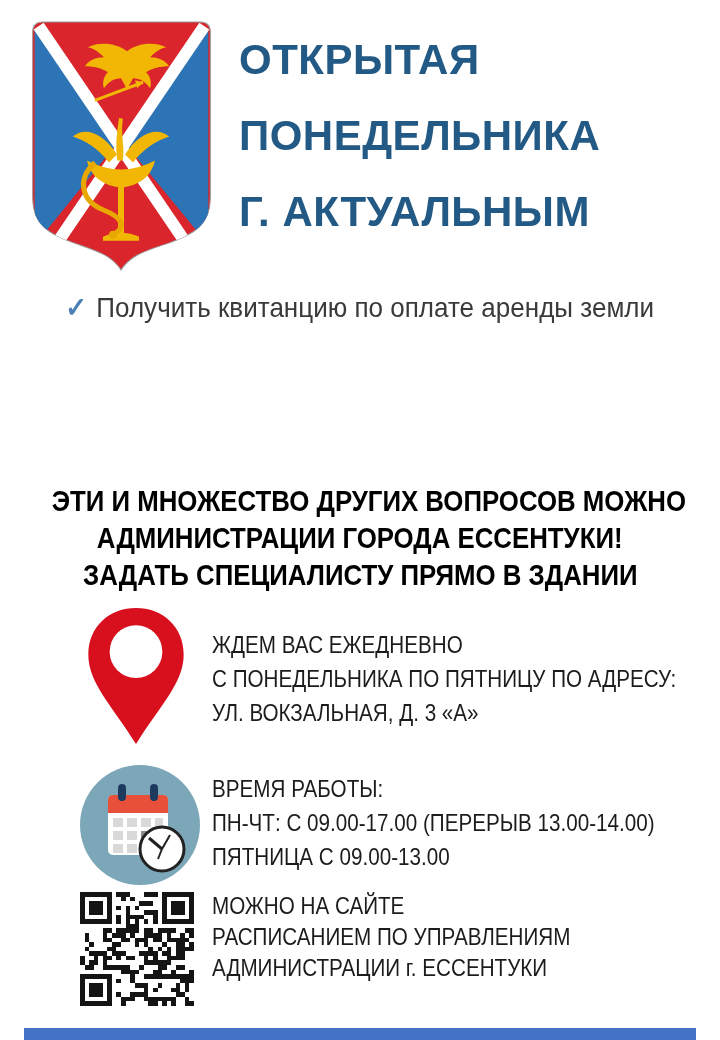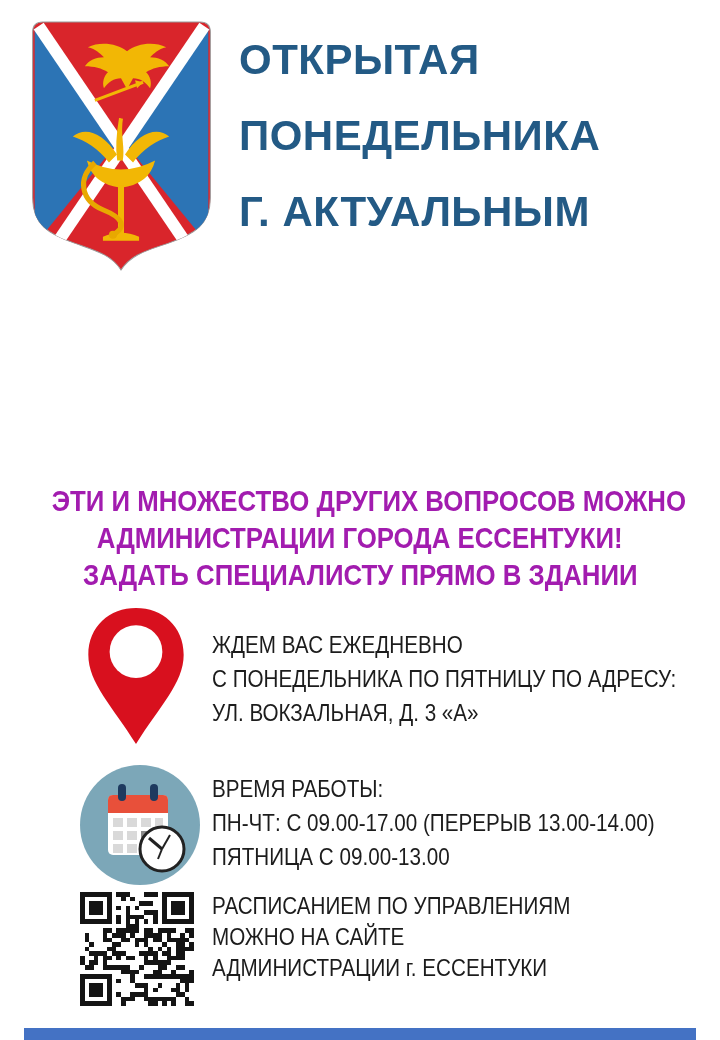--- a/index.html
+++ b/index.html
@@ -10,21 +10,21 @@
   .title{position:absolute;left:239px;top:22px;color:#235A85;font-weight:bold;
          font-size:42px;line-height:76px;letter-spacing:0.5px;white-space:nowrap;}
   
   .checklist{position:absolute;left:0;top:290px;width:720px;display:flex;
              flex-direction:column;gap:27px;text-align:center;}
   .check-item{font-size:28px;line-height:36px;color:#3a3a3a;}
   .check-item .cond{display:inline-block;transform:scaleX(0.93);transform-origin:center;white-space:nowrap;}
   .checkmark{color:#4A7FB5;font-weight:bold;margin-right:10px;}
   
   .announce{position:absolute;left:0;top:482px;width:720px;text-align:center;
-            color:#a21caf;font-weight:bold;font-size:30px;line-height:37px;}
+            color:#000000;font-weight:bold;font-size:30px;line-height:37px;}
   .announce .cond{display:inline-block;transform:scaleX(0.86);transform-origin:center;white-space:nowrap;}
   
   .pin-icon{position:absolute;left:80px;top:604px;width:112px;height:142px;}
   .cal-icon{position:absolute;left:78px;top:763px;width:124px;height:124px;}
   .qr{position:absolute;left:80px;top:892px;width:114px;height:114px;display:grid;background:#fff;}
   .qb{background:#141414;}
   .info{position:absolute;left:212px;color:#1c1c1c;font-size:24px;line-height:34px;}
   .info .cond{display:inline-block;transform:scaleX(0.86);transform-origin:left center;white-space:nowrap;}
   .info.addr{top:628px;}
   .info.hours{top:772px;}
@@ -69,20 +69,23 @@
     </g>
   </svg>
 
   <div class="title">
     <div>ОТКРЫТАЯ</div>
     <div>ПОНЕДЕЛЬНИКА</div>
     <div>Г. АКТУАЛЬНЫМ</div>
   </div>
 
   <div class="checklist">
+    <div class="check-item">
+      <span class="cond"><span class="checkmark">✓</span><span>Получить квитанцию по оплате аренды земли</span></span>
+    </div>
   </div>
 
   <div class="announce">
     <div><span class="cond">ЭТИ И МНОЖЕСТВО ДРУГИХ ВОПРОСОВ МОЖНО</span></div>
     <div><span class="cond">АДМИНИСТРАЦИИ ГОРОДА ЕССЕНТУКИ!</span></div>
     <div><span class="cond">ЗАДАТЬ СПЕЦИАЛИСТУ ПРЯМО В ЗДАНИИ</span></div>
   </div>
 
   <svg class="pin-icon" viewBox="0 0 110 140">
     <path d="M55,138 C32,101 8,78 8,50 C8,22 29,4 55,4 C81,4 102,22 102,50 C102,78 78,101 55,138 Z" fill="#D8101E"></path>
@@ -744,20 +747,20 @@
       <div></div>
       <div class="qb"></div>
       <div></div>
       <div class="qb"></div>
       <div></div>
       <div></div>
       <div class="qb"></div>
       <div class="qb"></div>
     </div>
   <div class="info qrtext">
+    <div><span class="cond">МОЖНО НА САЙТЕ</span></div>
     <div><span class="cond">РАСПИСАНИЕМ ПО УПРАВЛЕНИЯМ</span></div>
-    <div><span class="cond">МОЖНО НА САЙТЕ</span></div>
     <div><span class="cond">АДМИНИСТРАЦИИ г. ЕССЕНТУКИ</span></div>
   </div>
 
   <div class="footer-bar"></div>
 
 </div>
 
 </body></html>

